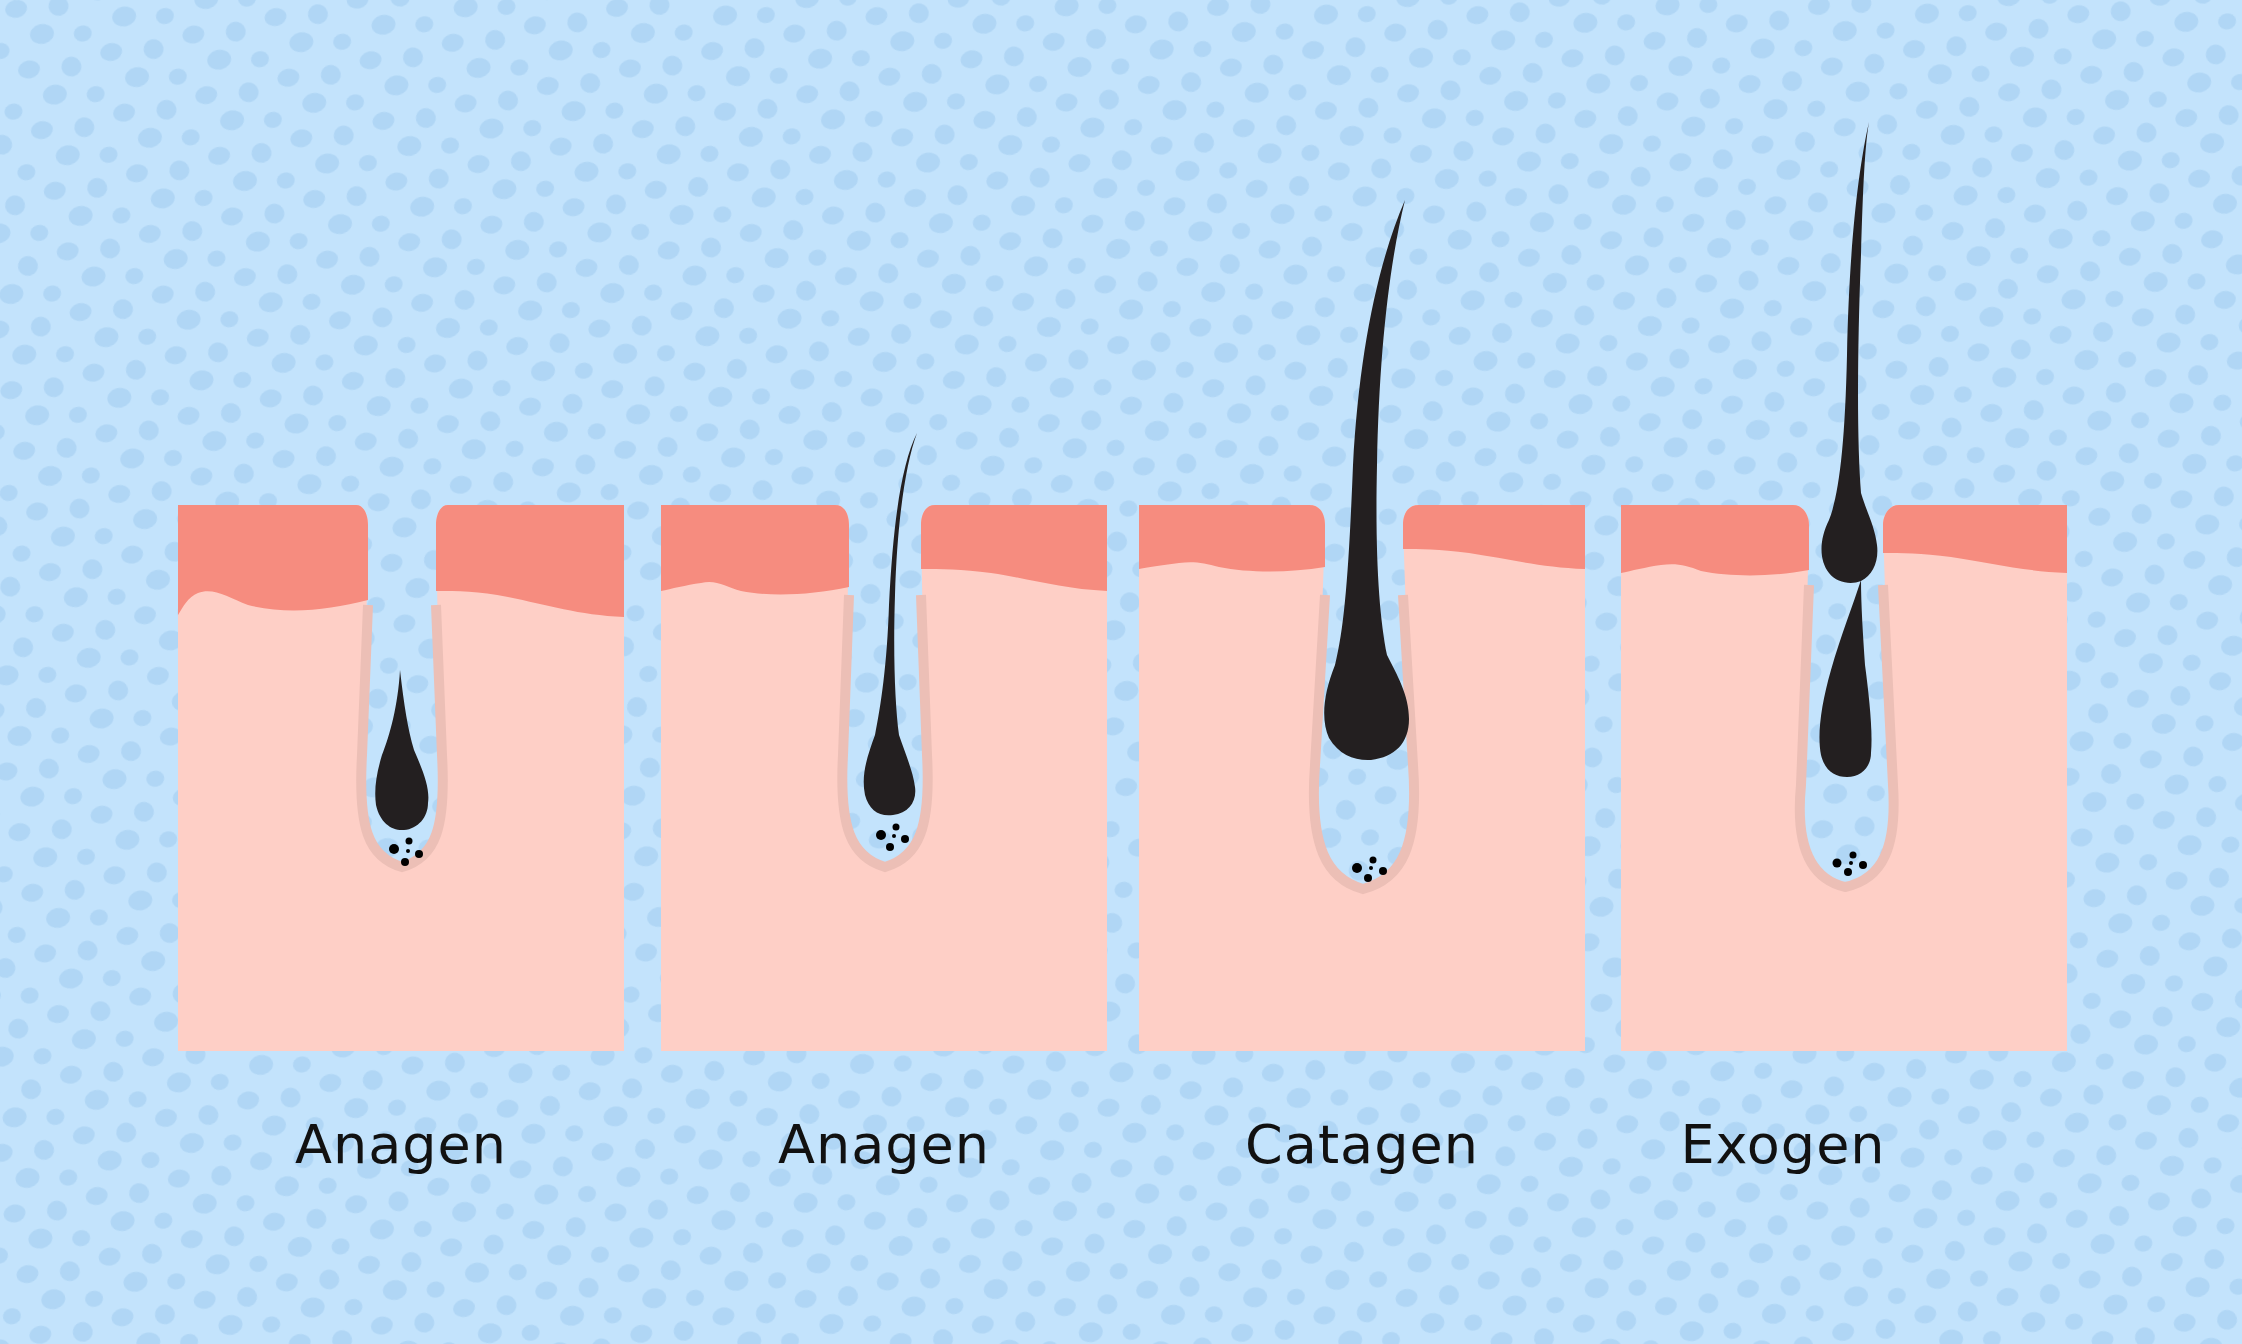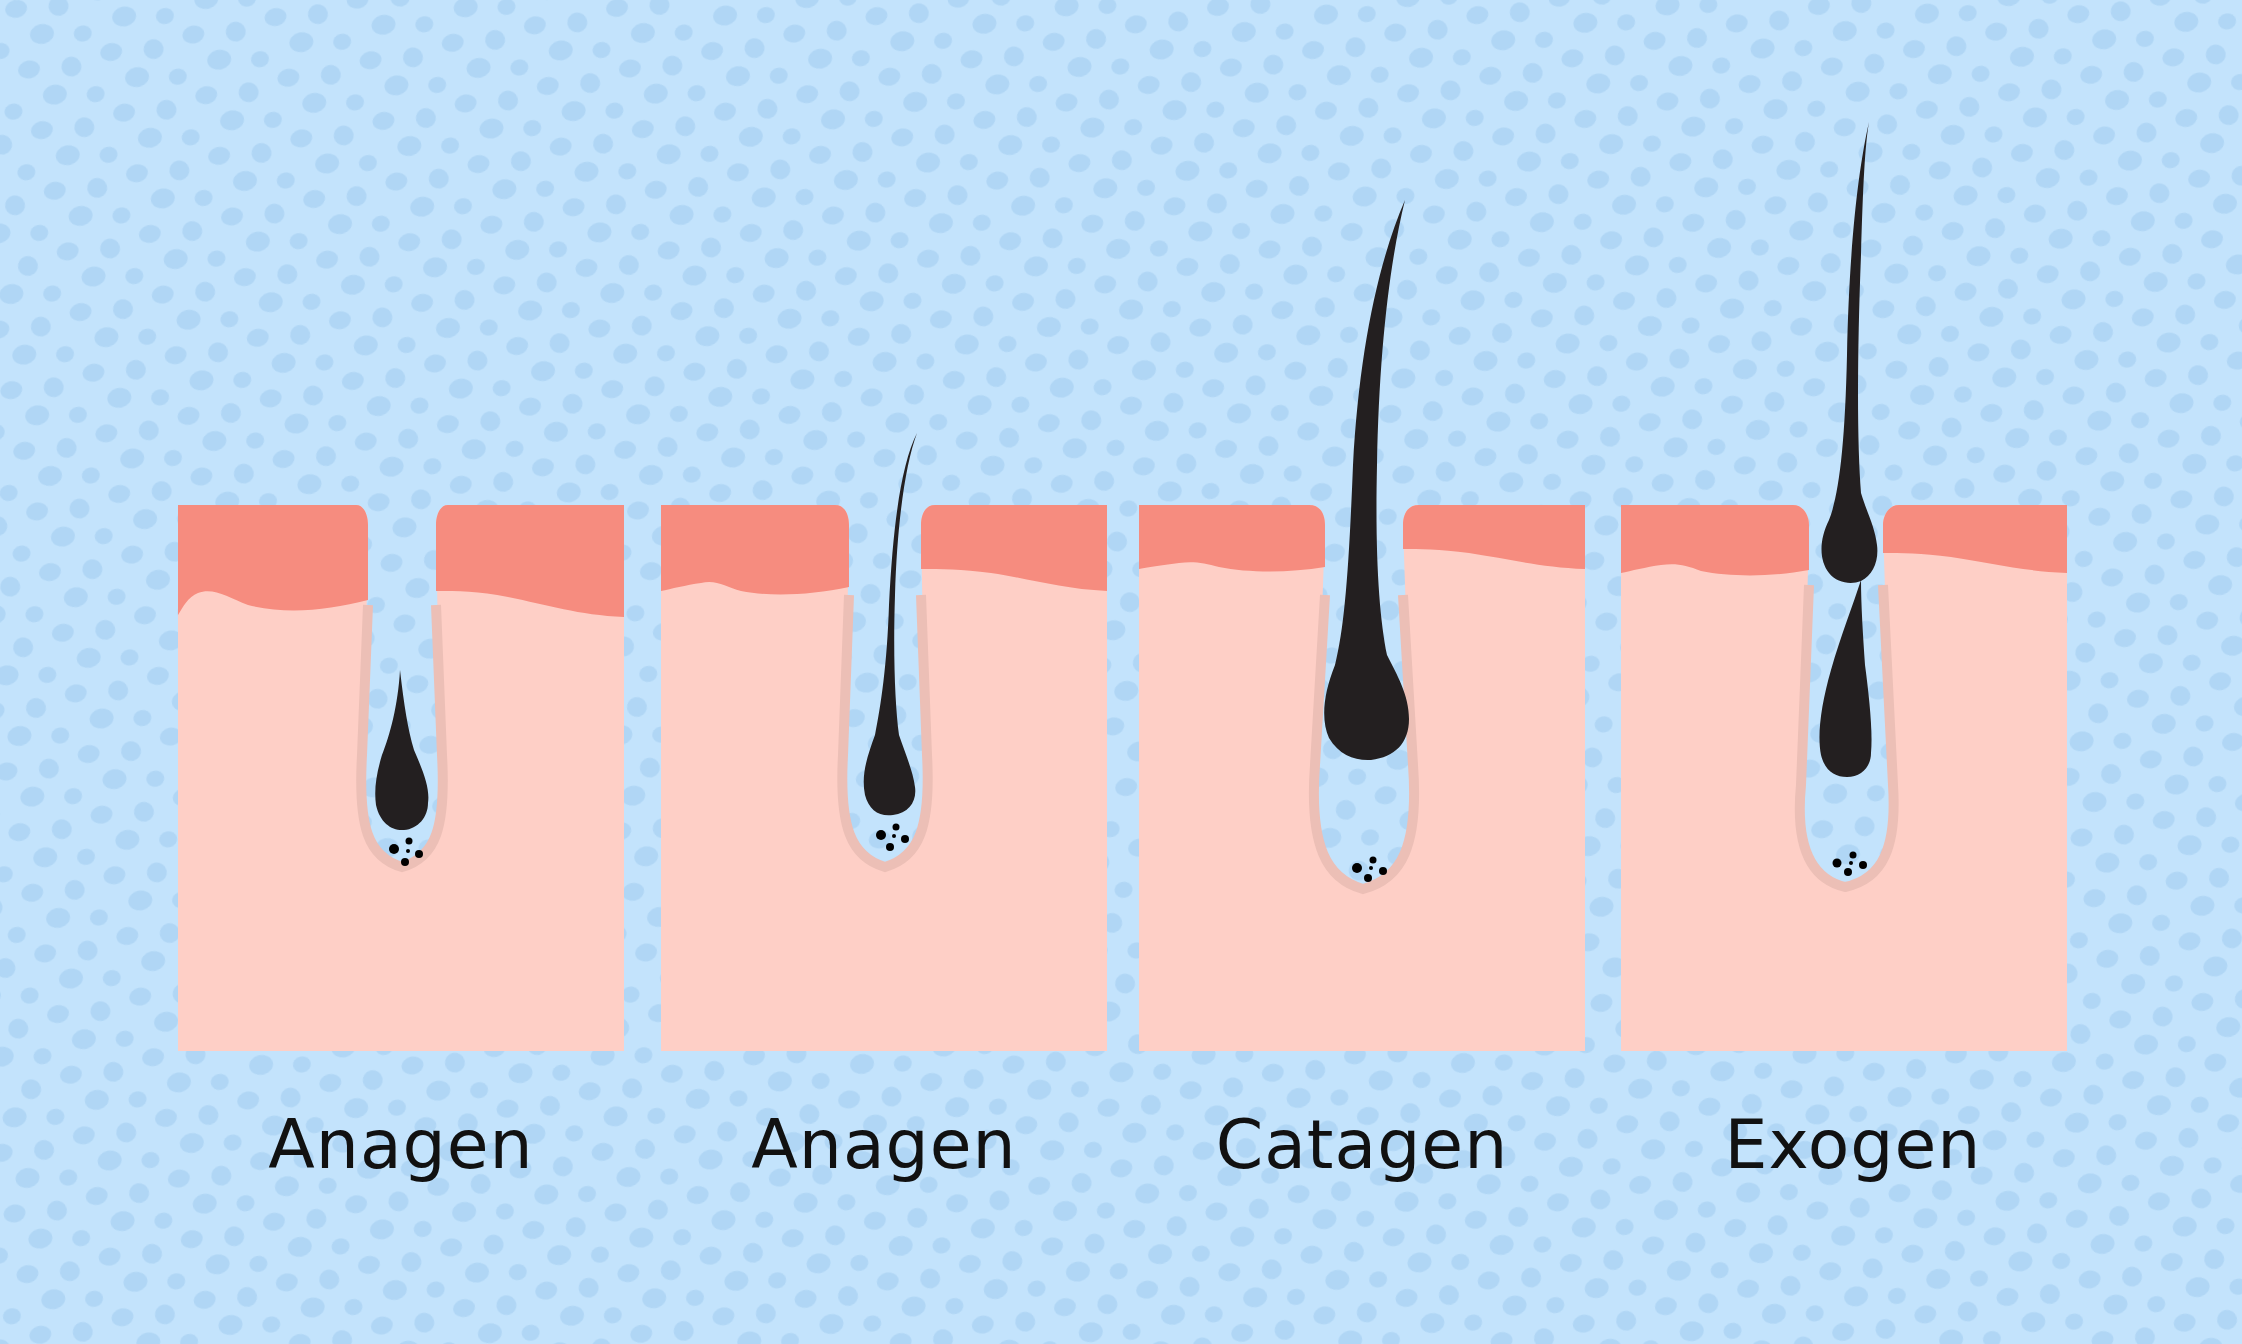--- a/index.html
+++ b/index.html
@@ -7,21 +7,21 @@
       width: 2242px; height: 1344px; overflow: hidden;
       background-color: #c3e3fc;
       position: relative;
       font-family: "Liberation Sans", sans-serif;
     }
     .bg-pattern { position: absolute; left: 0; top: 0; width: 2242px; height: 1344px; }
     .panel { position: absolute; top: 505px; width: 446px; height: 546px; }
     .panel svg { display: block; overflow: visible; }
     .label {
       position: absolute; top: 1100px; width: 446px; text-align: center;
-      font-family: "DejaVu Sans", sans-serif; font-size: 68px; color: #111111;
+      font-family: "DejaVu Sans", sans-serif; font-size: 54px; color: #111111;
       letter-spacing: 1px; line-height: 90px;
     }
   </style>
 </head>
 <body>
 
 <svg class="bg-pattern" viewBox="0 0 2242 1344" xmlns="http://www.w3.org/2000/svg">
   <defs>
     <pattern id="dots" x="0" y="0" width="84" height="62" patternUnits="userSpaceOnUse" patternTransform="rotate(-12)">
       <ellipse cx="14" cy="12" rx="11" ry="9" fill="#b0d6f5"></ellipse>
@@ -97,13 +97,13 @@
     <path fill="#231f20" d="M240 75 C232 100 220 130 210 165 C200 200 196 230 200 250 C204 266 214 272 226 272 C240 272 250 262 250 248 C252 226 248 190 244 160 C242 130 240 100 240 75 Z"></path>
     <g fill="#000">
       <circle cx="216" cy="358" r="4.5"></circle>
         <circle cx="232" cy="350" r="3.5"></circle>
       <circle cx="242" cy="360" r="4"></circle>
         <circle cx="227" cy="367" r="4"></circle>
         <circle cx="230" cy="358" r="2"></circle>
     </g>
   </svg>
 </div>
-<div class="label" style="left:1630px">Exogen</div>
+<div class="label" style="left:1560px">Exogen</div>
 
 </body></html>

